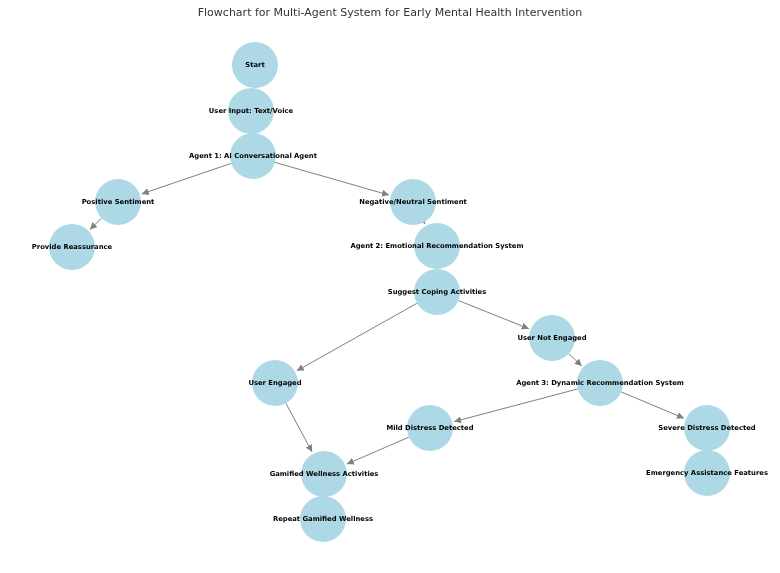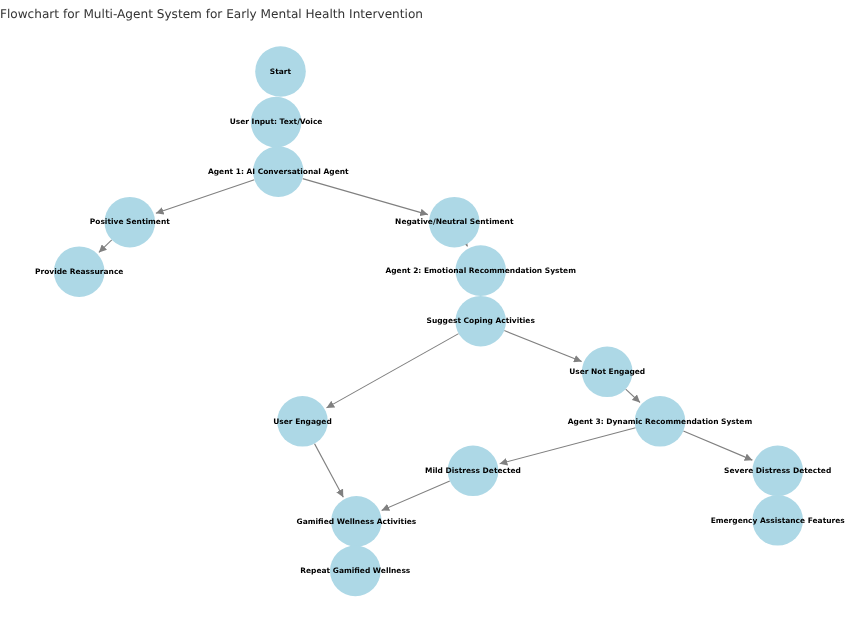--- a/index.html
+++ b/index.html
@@ -13,21 +13,21 @@
     height: 573px;
     background: #ffffff;
     font-family: "DejaVu Sans", sans-serif;
     overflow: hidden;
   }
   .title {
     position: absolute;
     top: 6px;
     left: 0;
     width: 780px;
-    text-align: left;
+    text-align: center;
     font-size: 11px;
     color: #333333;
     font-family: "DejaVu Sans", sans-serif;
   }
   svg.flow {
     position: absolute;
     top: 0;
     left: 0;
   }
   svg.flow text {

